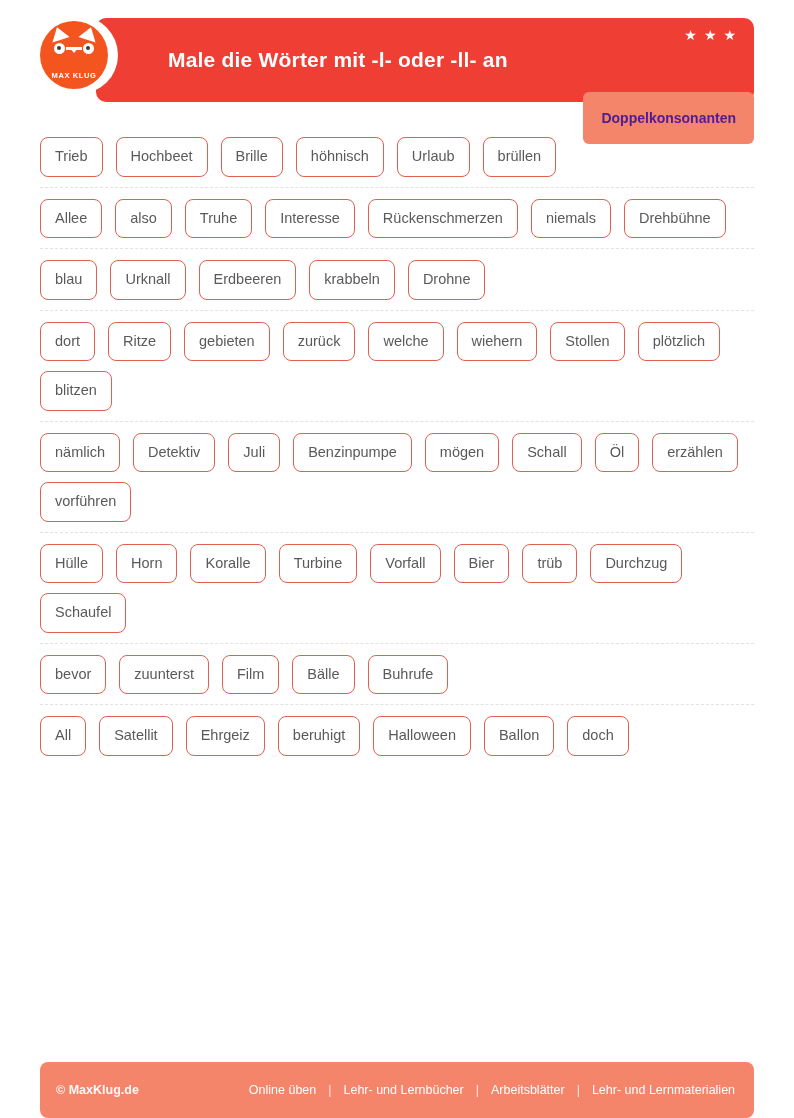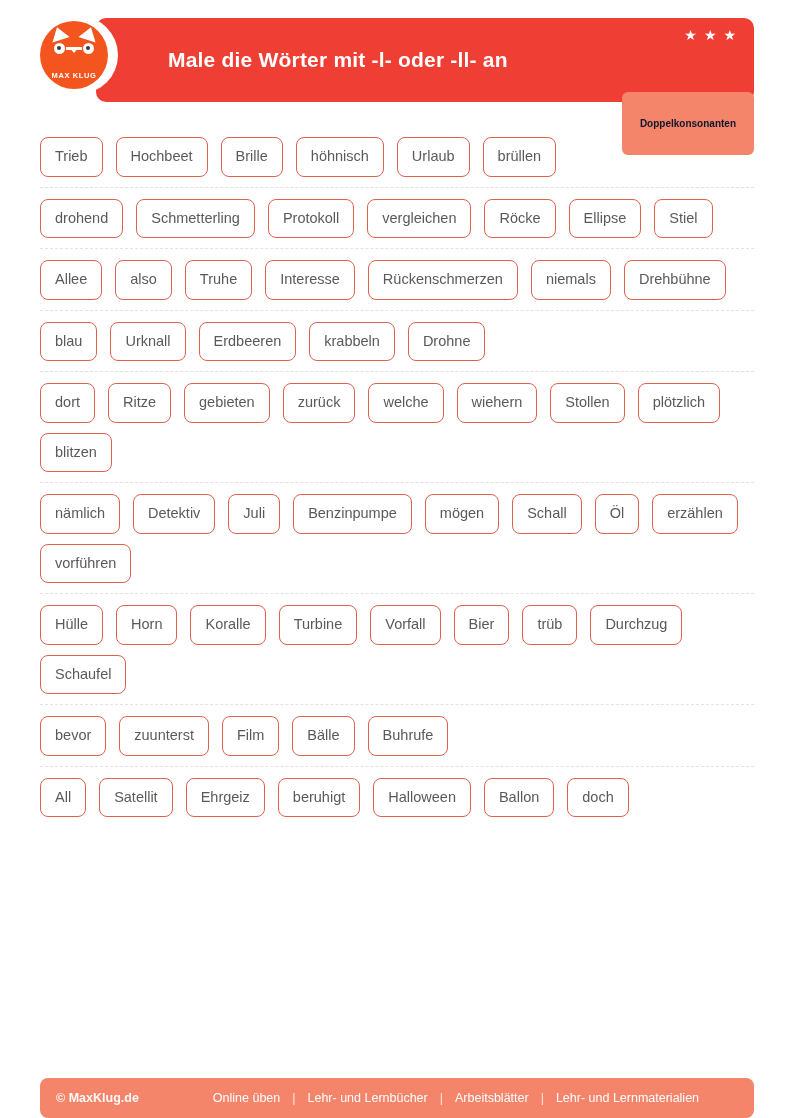--- a/index.html
+++ b/index.html
@@ -150,24 +150,24 @@
     font-weight: bold;
     letter-spacing: 0.6px;
   }
 
   
   .subject-tag {
     position: absolute;
     right: 40px;
     top: 74px;
     background: #f4846a;
-    color: #0f172a;
-    font-size: 10px;
+    color: #4c1d95;
+    font-size: 14px;
     font-weight: bold;
-    padding: 26px 18px;
+    padding: 18px 18px;
     border-radius: 6px;
   }
 
   
   .content {
     margin: 34px 40px 0 40px;
   }
   .group {
     padding: 11px 0 10px 0;
     border-bottom: 1px dashed #e2e2e2;
@@ -190,27 +190,28 @@
     padding: 11px 14px 12px 14px;
     white-space: nowrap;
   }
 
   
   .footer {
     position: absolute;
     left: 40px;
     right: 40px;
     bottom: 18px;
-    height: 40px;
+    height: 56px;
     background: #f4846a;
     border-radius: 8px;
     display: flex;
     align-items: center;
     color: #ffffff;
     font-size: 12.5px;
+    gap: 36px;
   }
   .footer-copy {
     margin-left: 16px;
     font-weight: bold;
     opacity: 0.95;
   }
   .footer-links {
     margin-left: 74px;
     display: flex;
     align-items: center;
@@ -256,31 +257,20 @@
       <div class="group-rows">
         <div class="word-box">Trieb</div>
         <div class="word-box">Hochbeet</div>
         <div class="word-box">Brille</div>
         <div class="word-box">höhnisch</div>
         <div class="word-box">Urlaub</div>
         <div class="word-box">brüllen</div>
       </div>
     </div>
 
-    <div class="group">
-      <div class="group-rows">
-        <div class="word-box">drohend</div>
-        <div class="word-box">Schmetterling</div>
-        <div class="word-box">Protokoll</div>
-        <div class="word-box">vergleichen</div>
-        <div class="word-box">Röcke</div>
-        <div class="word-box">Ellipse</div>
-        <div class="word-box">Stiel</div>
-      </div>
-    </div>
 
     <div class="group">
       <div class="group-rows">
         <div class="word-box">Allee</div>
         <div class="word-box">also</div>
         <div class="word-box">Truhe</div>
         <div class="word-box">Interesse</div>
         <div class="word-box">Rückenschmerzen</div>
         <div class="word-box">niemals</div>
         <div class="word-box">Drehbühne</div>

